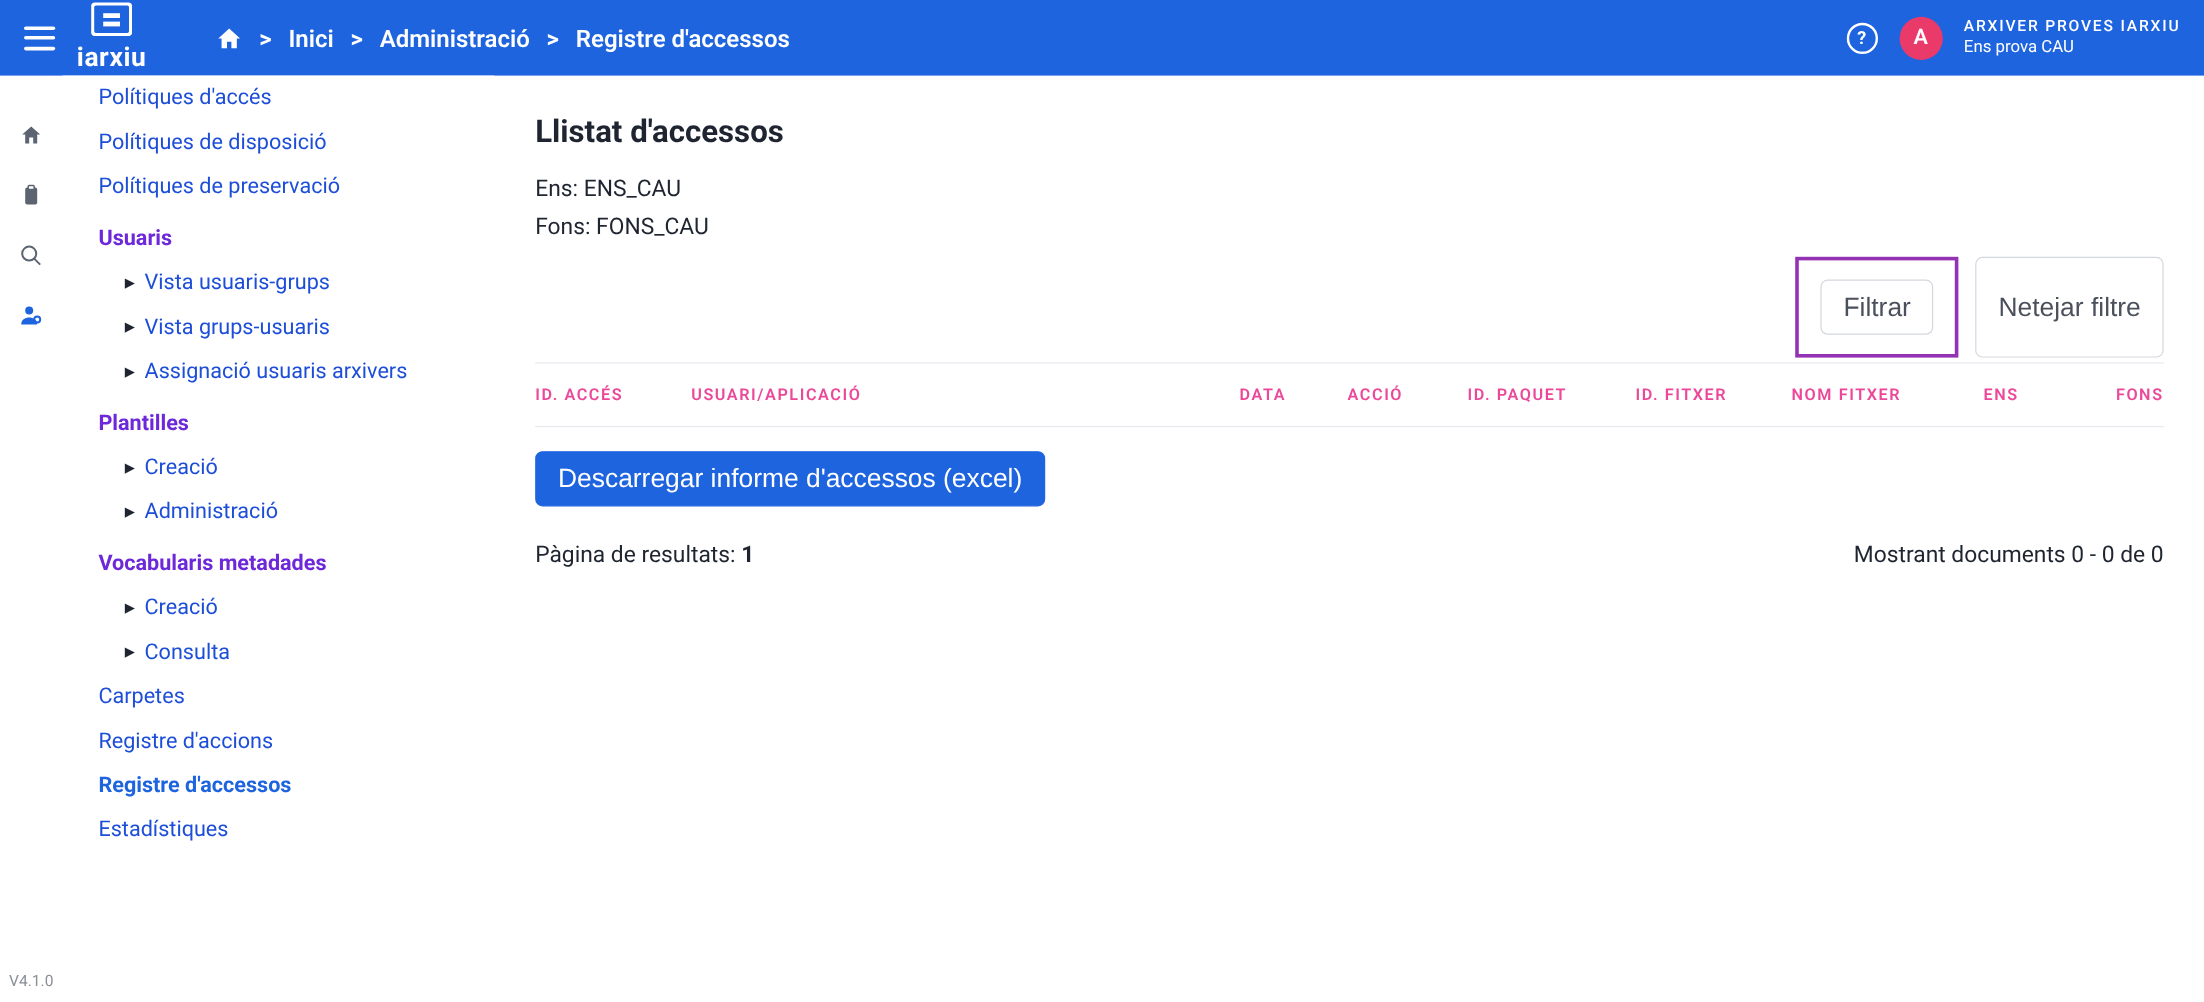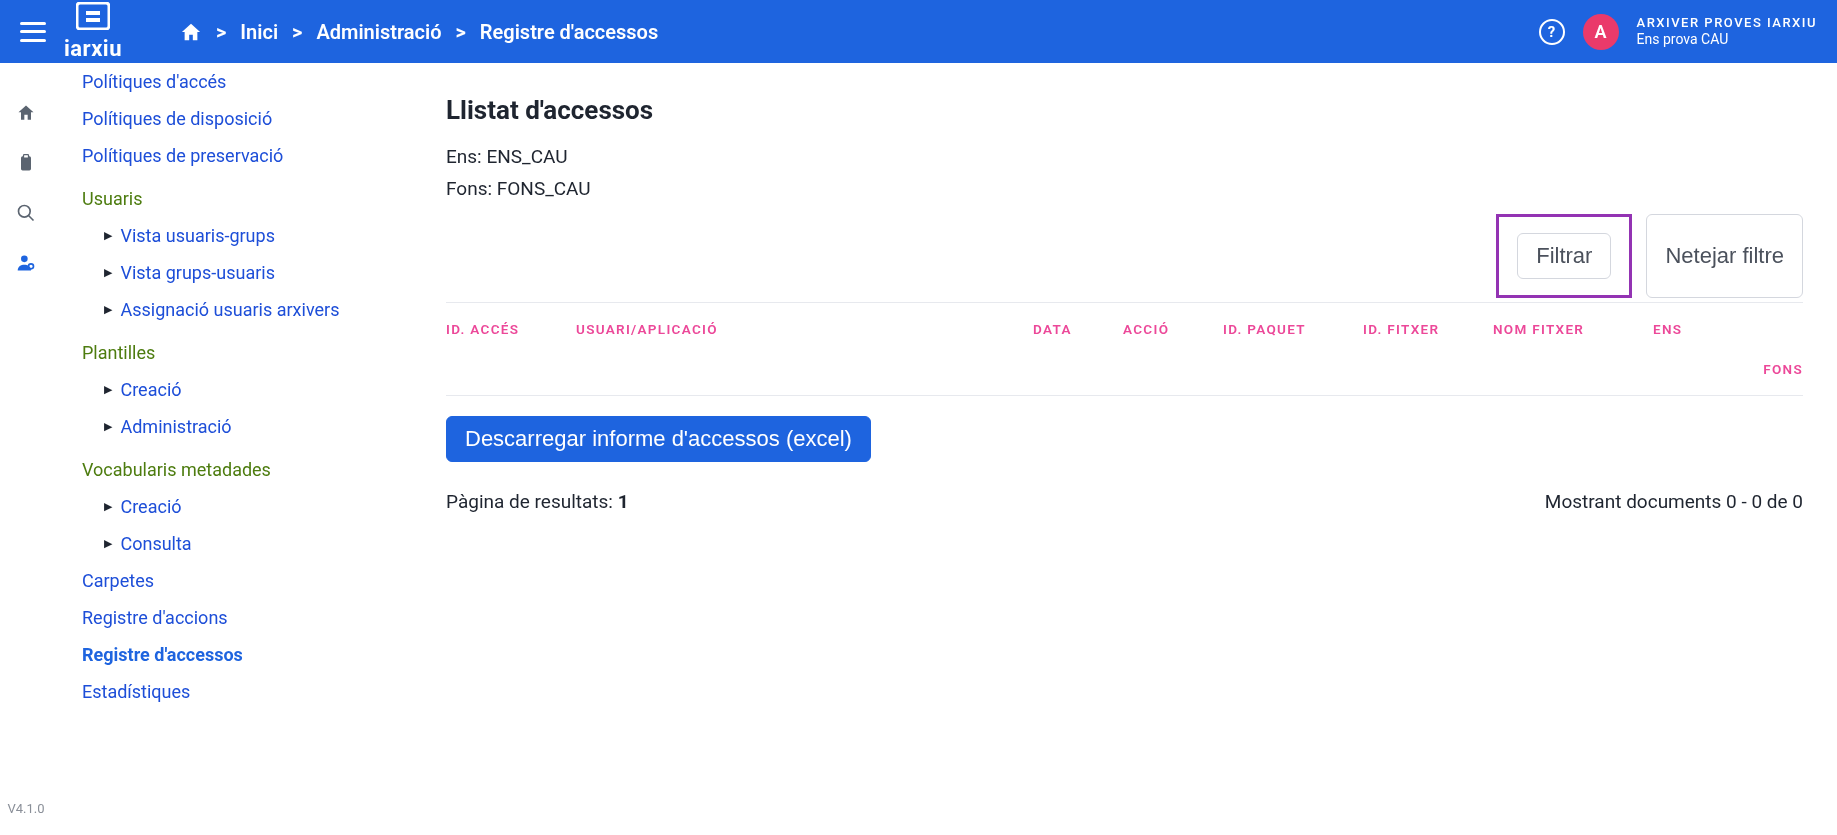--- a/index.html
+++ b/index.html
@@ -27,27 +27,27 @@
     .topbar-right { margin-left: auto; display: flex; align-items: center; gap: 18px; }
     .help-icon { width: 26px; height: 26px; border: 2px solid #fff; border-radius: 50%; display: flex; align-items: center; justify-content: center; font-weight: 700; font-size: 15px; }
     .avatar { width: 36px; height: 36px; border-radius: 50%; background: #ea3a6a; color: #fff; display: flex; align-items: center; justify-content: center; font-size: 18px; font-weight: 600; }
     .user-block { display: flex; flex-direction: column; line-height: 1.2; }
     .user-block .line1 { font-size: 13px; letter-spacing: 1.5px; font-weight: 500; }
     .user-block .line2 { font-size: 14px; }
 
     .page { display: flex; height: calc(100vh - 63px); }
 
     .iconbar { width: 52px; display: flex; flex-direction: column; align-items: center; gap: 30px; padding-top: 40px; position: relative; }
-    .iconbar .version { position: absolute; bottom: 19px; font-size: 13px; color: #8a8f98; }
+    .iconbar .version { position: absolute; bottom: 9px; font-size: 13px; color: #8a8f98; }
     .iconbar-icon { width: 20px; height: 20px; color: #5b6470; cursor: pointer; }
     .iconbar-icon.active { color: #1e64df; }
 
     .sidebar { width: 360px; background: #fff; padding: 0 16px 20px 30px; overflow-y: auto; }
     .sidebar .item { font-size: 18px; color: #1d4ed8; padding: 8px 0; cursor: pointer; }
-    .sidebar .item.heading { font-weight: 400; color: #4d7c0f; padding-top: 14px; }
+    .sidebar .item.heading { font-weight: 700; color: #6d28d9; padding-top: 14px; }
     .sidebar .item.sub { padding-left: 22px; display: flex; align-items: center; gap: 8px; }
     .sidebar .item.sub::before { content: "▶"; font-size: 11px; color: #1f2530; }
     .sidebar .item.active { color: #1e64df; font-weight: 700; }
 
     .content { flex: 1; padding: 16px 0 14px 0; overflow: auto; }
     .card { background: #fff; margin: 0 0 30px 0; padding: 16px 34px 30px 34px; }
     .page-title { font-size: 26px; font-weight: 700; color: #1f2530; margin-bottom: 16px; }
     .meta-line { font-size: 19px; color: #1f2530; line-height: 1.7; }
 
     .filter-row { display: flex; justify-content: flex-end; gap: 14px; margin-top: 8px; margin-bottom: 4px; }
@@ -59,21 +59,21 @@
     .table-head { display: flex; gap: 10px; padding: 18px 0; border-top: 1px solid #e7e9ee; border-bottom: 1px solid #e7e9ee; font-size: 13.5px; letter-spacing: 1.3px; color: #ec4899; font-weight: 600; }
     .th { white-space: nowrap; }
     .th-id { width: 120px; }
     .th-user { flex: 1.3; }
     .th-data { width: 80px; }
     .th-accio { width: 90px; }
     .th-paquet { width: 130px; }
     .th-fitxer { width: 120px; }
     .th-nom { width: 150px; }
     .th-ens { width: 70px; }
-    .th-fons { width: 70px; text-align: right; margin-top: 40px; }
+    .th-fons { width: 70px; text-align: right; }
 
     .download-row { padding: 20px 0; }
     .results-row { display: flex; justify-content: space-between; font-size: 19px; color: #1f2530; padding-top: 8px; }
     .results-row .page-num { font-weight: 700; }
   </style>
 </head>
 <body>
 
 <div class="topbar">
   <div class="hamburger">

